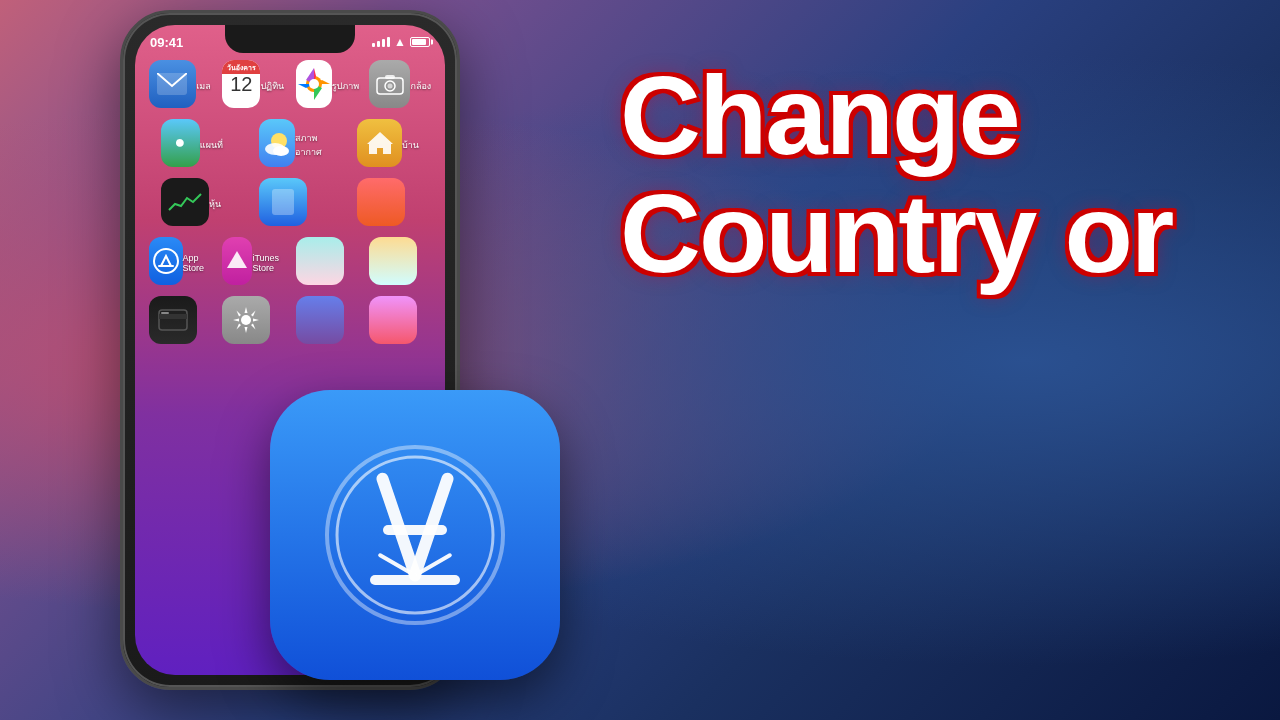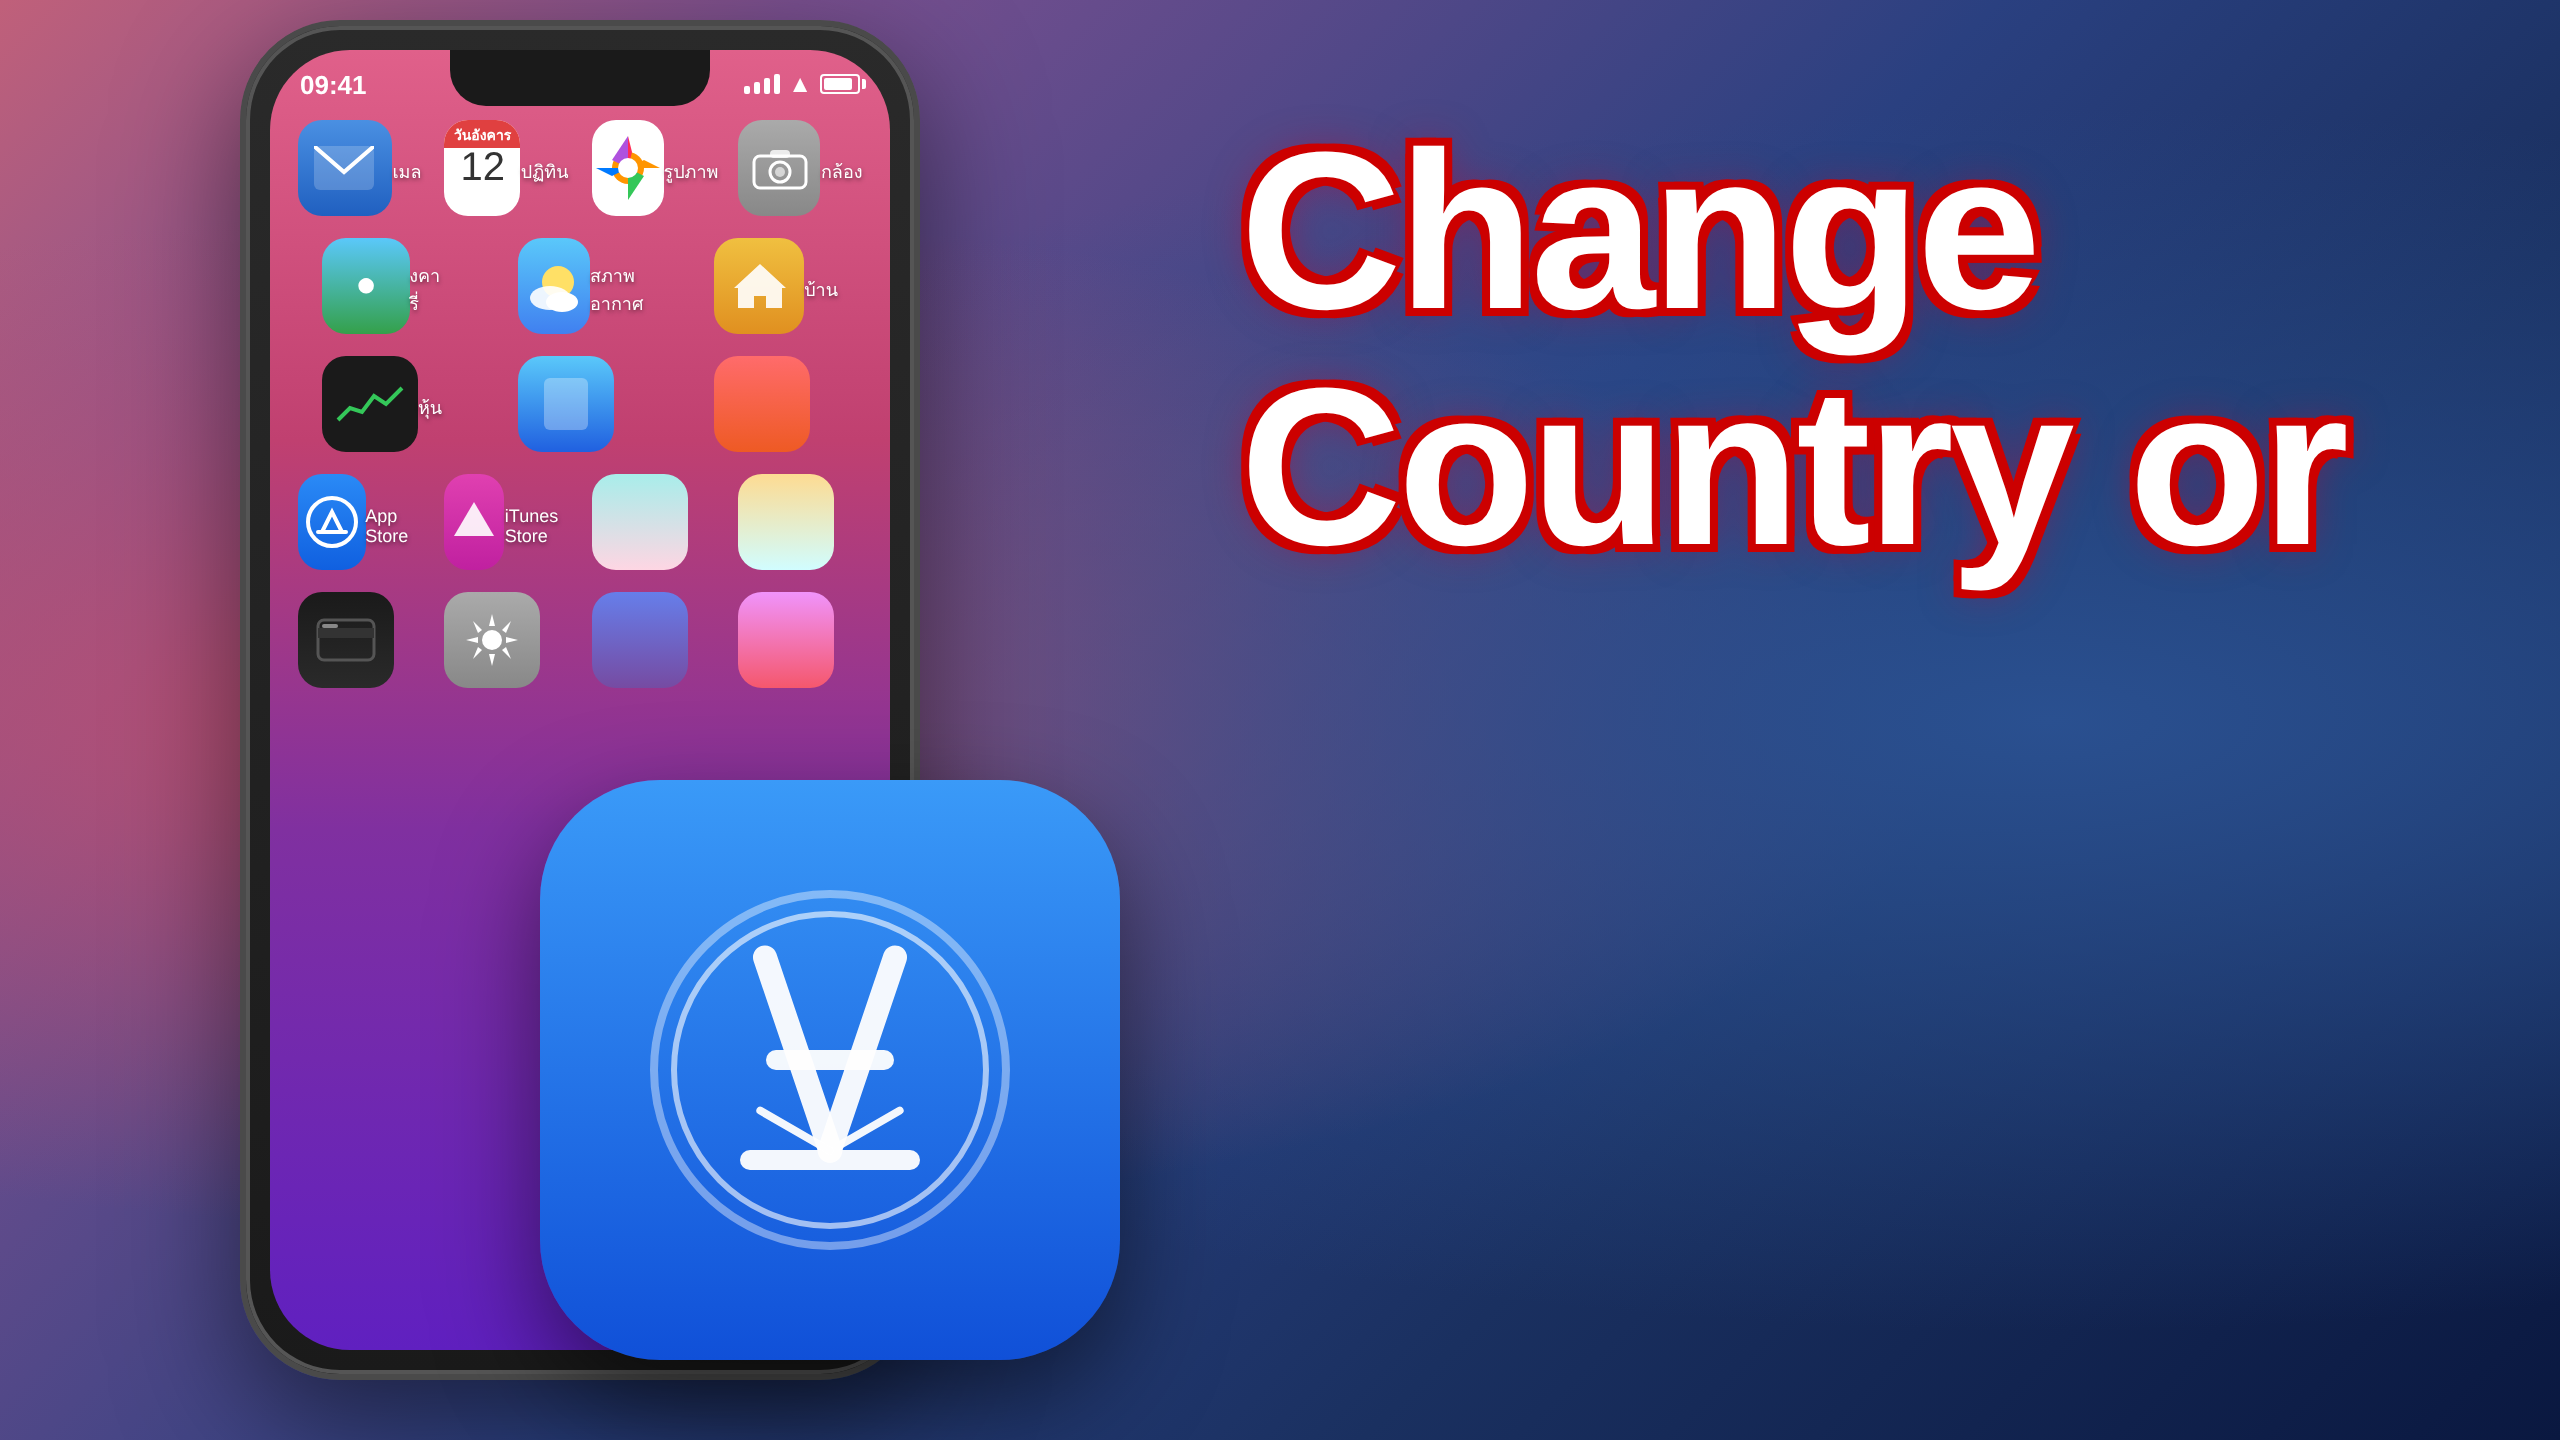--- a/index.html
+++ b/index.html
@@ -328,21 +328,21 @@
           </div>
         </div>
 
         <div class="app-row">
           <div class="app-icon">
             <div class="app-icon-img icon-maps">
               <svg width="30" height="30" viewBox="0 0 30 30">
                 <text x="15" y="20" text-anchor="middle" font-size="18" fill="white">●</text>
               </svg>
             </div>
-            <span class="app-label">งคารี่</span>
+            <span class="app-label">แผนที่</span>
           </div>
           <div class="app-icon">
             <div class="app-icon-img icon-weather">
               <svg width="36" height="36" viewBox="0 0 36 36">
                 <circle cx="20" cy="16" r="8" fill="#ffe066"></circle>
                 <ellipse cx="16" cy="24" rx="10" ry="6" fill="white" opacity="0.9"></ellipse>
                 <ellipse cx="22" cy="26" rx="8" ry="5" fill="white"></ellipse>
               </svg>
             </div>
             <span class="app-label">สภาพอากาศ</span>

